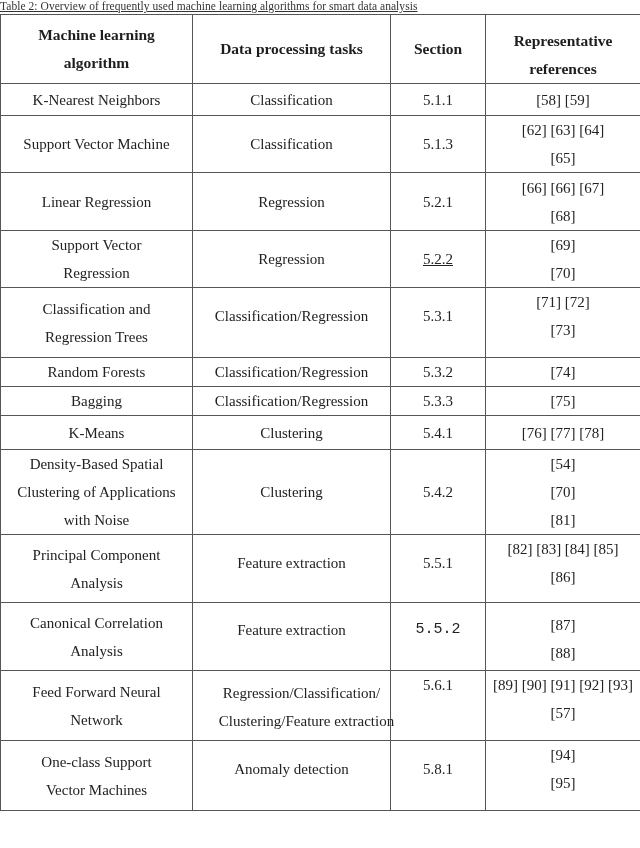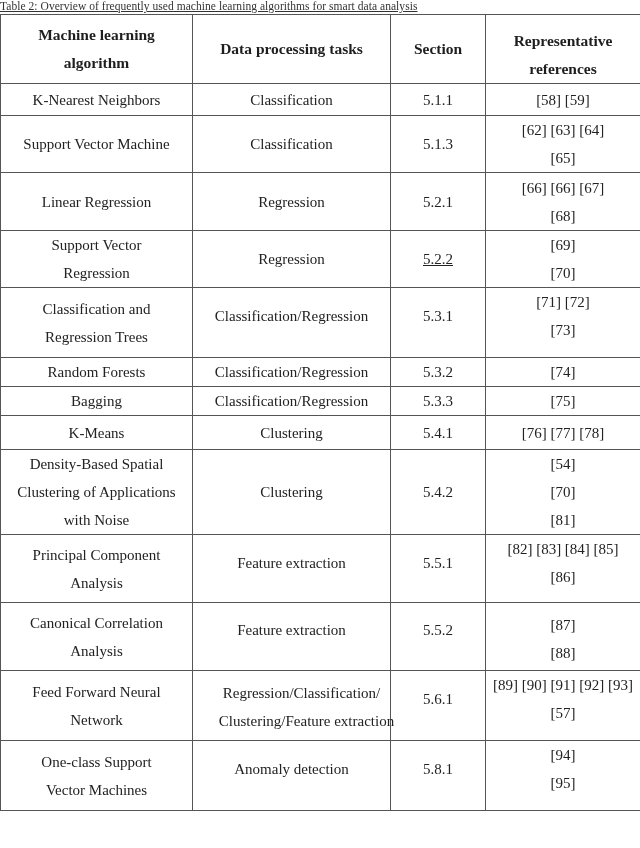--- a/index.html
+++ b/index.html
@@ -260,37 +260,37 @@
     </tr>
 
     <tr class="h5">
       <td>
         <span class="cell-line">Canonical Correlation</span>
         <span class="cell-line">Analysis</span>
       </td>
       <td style="vertical-align:top;padding-top:13px;">
           <span class="cell-line">Feature extraction</span>
         </td>
-      <td style="vertical-align:top;padding-top:13px;">5.5.2</td>
+      <td style="vertical-align:top;padding-top:13px;font-family:Liberation Mono, monospace;">5.5.2</td>
       <td style="vertical-align:top;padding-top:8px;">
         <span class="cell-line">[87]</span>
         <span class="cell-line">[88]</span>
       </td>
     </tr>
 
     <tr class="h6">
       <td>
         <span class="cell-line">Feed Forward Neural</span>
         <span class="cell-line">Network</span>
       </td>
       <td class="overflow-ok" style="vertical-align:top;padding-top:8px;">
         <span class="cell-line" style="margin-right:-20px;">Regression/Classification/</span>
         <span class="cell-line" style="margin-right:-30px;">Clustering/Feature extraction</span>
       </td>
-      <td style="vertical-align:top;padding-top:14px;margin-left:43px;">5.6.1</td>
+      <td style="vertical-align:top;margin-left:43px;">5.6.1</td>
       <td class="overflow-ok" style="vertical-align:top;padding-top:0px;">
         <span class="cell-line" style="margin-left:-6px;margin-right:-6px;">[89] [90] [91] [92] [93]</span>
         <span class="cell-line">[57]</span>
       </td>
     </tr>
 
     <tr class="h6">
       <td>
         <span class="cell-line">One-class Support</span>
         <span class="cell-line">Vector Machines</span>

